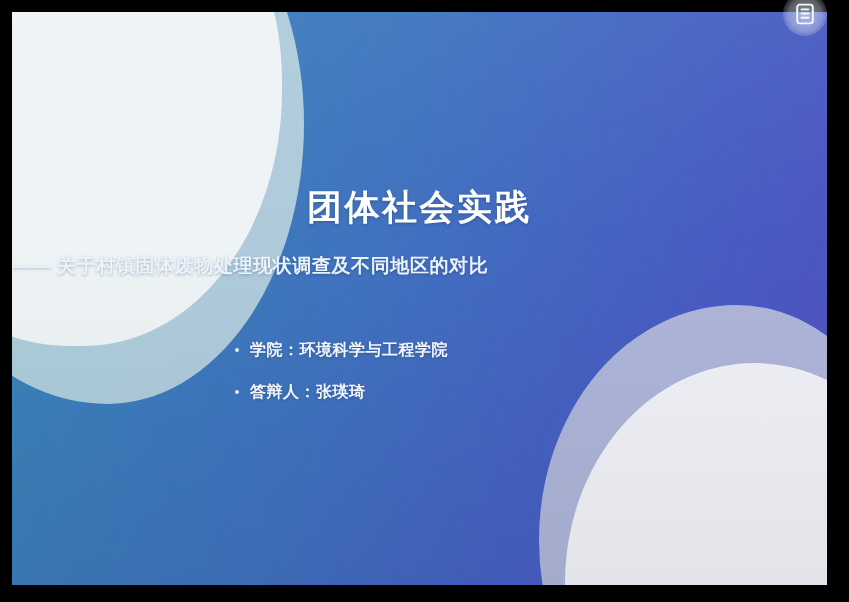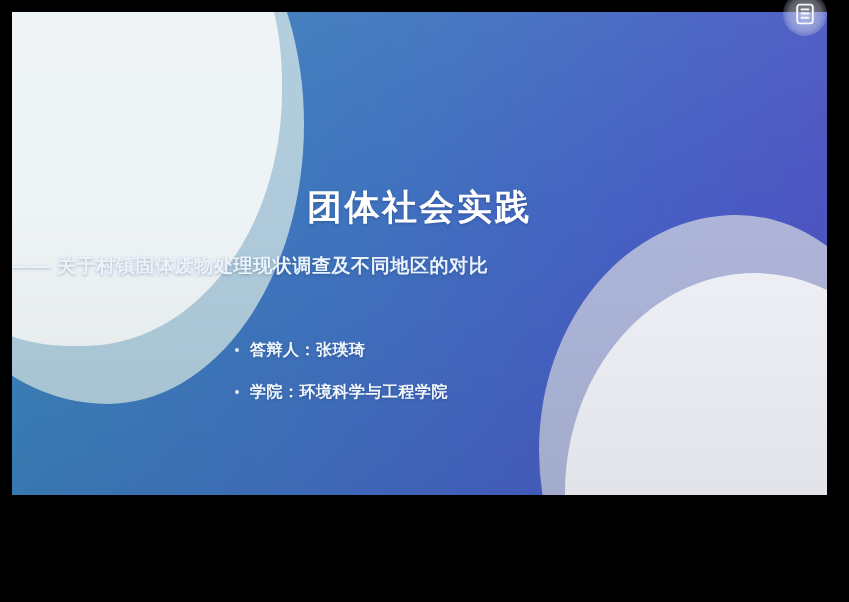--- a/index.html
+++ b/index.html
@@ -21,21 +21,21 @@
     height: 602px;
     background: #000000;
   }
 
   
   #slide {
     position: absolute;
     left: 12px;
     top: 12px;
     width: 815px;
-    height: 483px;
+    height: 573px;
     overflow: hidden;
     background:
       linear-gradient(112deg,
         #3e86bd 0%,
         #3b7fba 18%,
         #4072bf 44%,
         #4660c3 70%,
         #4d55c2 88%,
         #5150bf 100%);
   }
@@ -190,25 +190,25 @@
 
     <div id="text-layer">
 
       <div id="slide-title">团体社会实践</div>
 
       <div id="slide-subtitle">—— 关于村镇固体废物处理现状调查及不同地区的对比</div>
 
       <ul id="meta-list">
         <li>
           <span class="dot"></span>
-          <span>答辩人：张瑛琦</span>
+          <span>学院：环境科学与工程学院</span>
         </li>
         <li>
           <span class="dot"></span>
-          <span>学院：环境科学与工程学院</span>
+          <span>答辩人：张瑛琦</span>
         </li>
       </ul>
 
     </div>
   </div>
 
   <div id="corner-icon-wrap">
     <svg width="20" height="22" viewBox="0 0 20 22" aria-hidden="true">
       <rect x="2.2" y="1.6" width="15.6" height="18.8" rx="2.6" ry="2.6" fill="none" stroke="#f4f6fb" stroke-width="1.9"></rect>
       <rect x="5.6" y="5.4" width="8.8" height="1.9" rx="0.7" fill="#f4f6fb"></rect>

